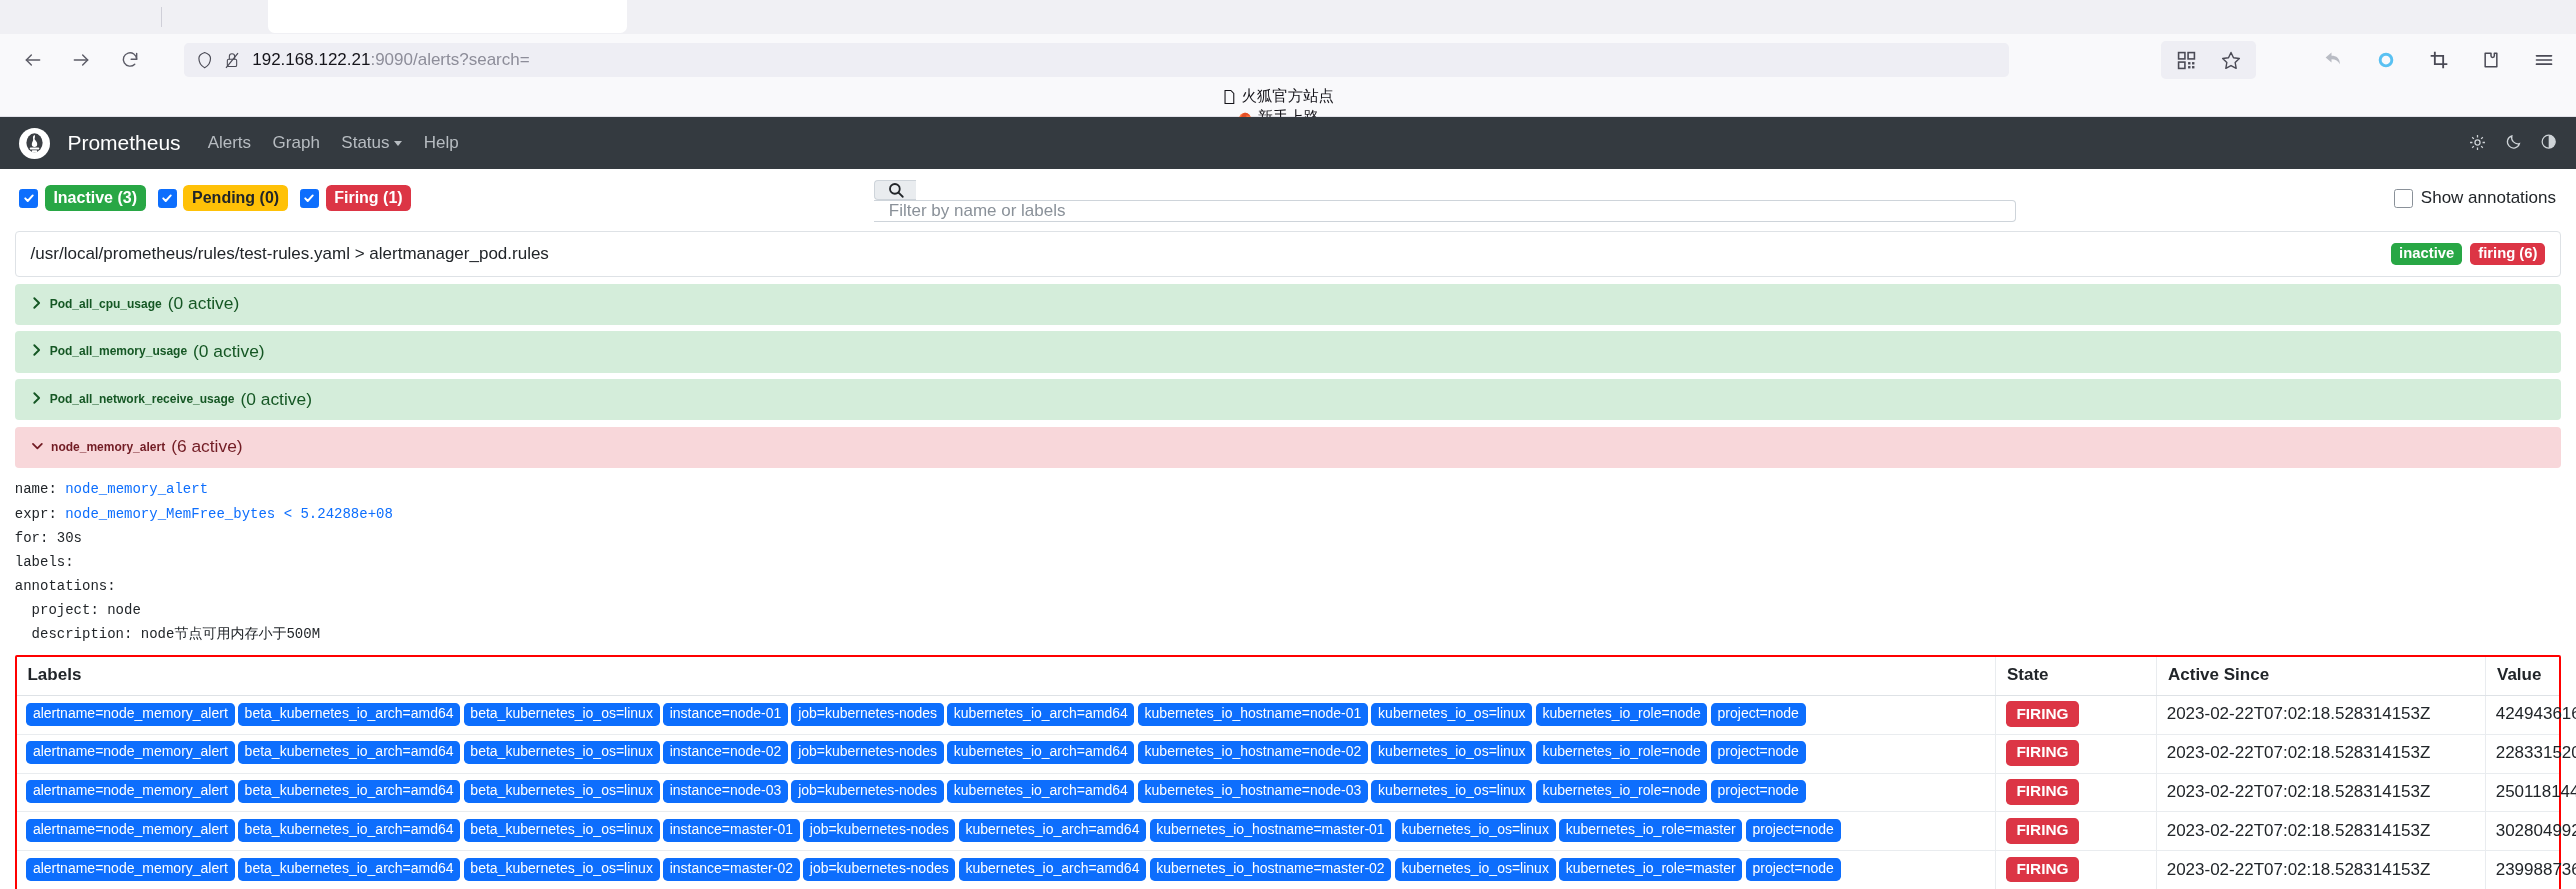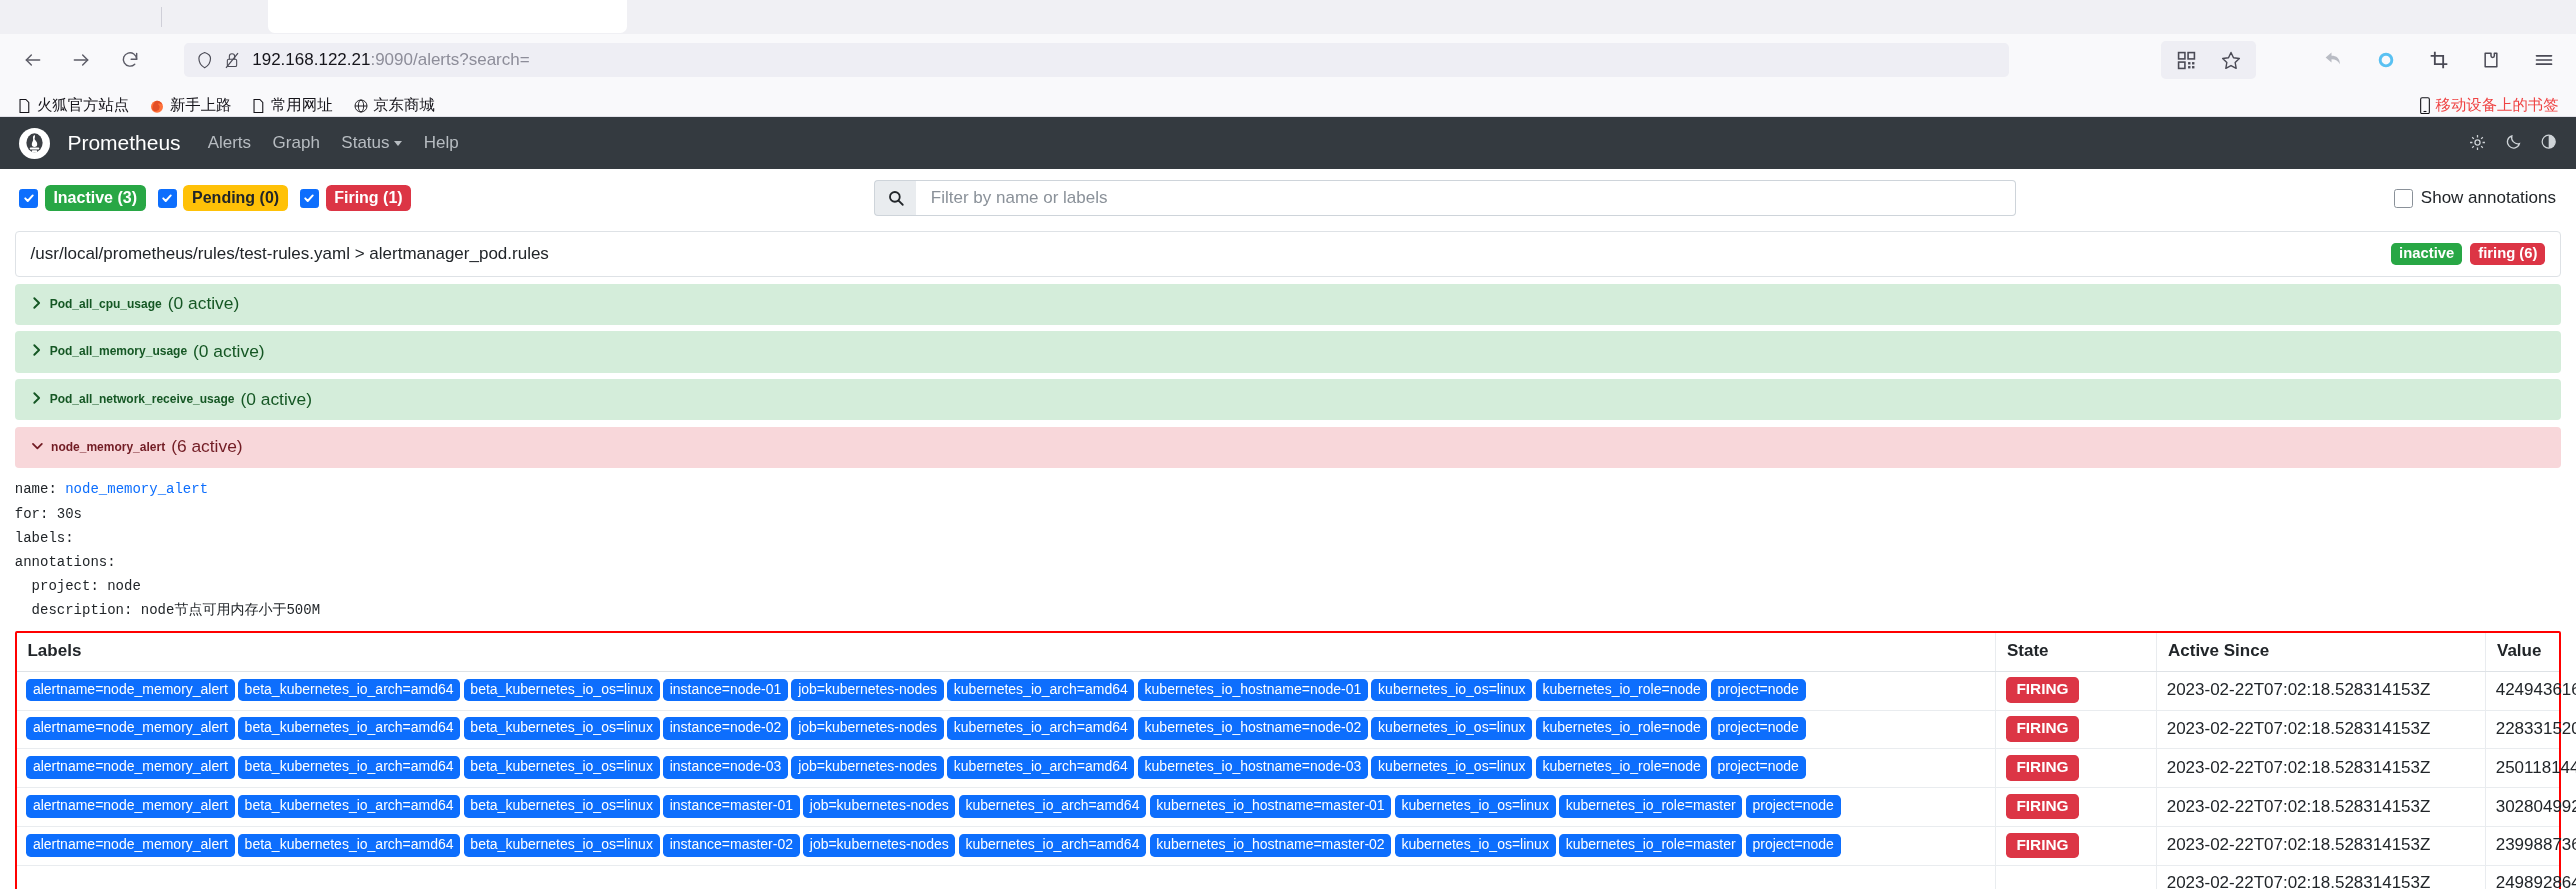--- a/index.html
+++ b/index.html
@@ -76,23 +76,24 @@
     margin-right: 40px;
   }
   .tool-icon {
     width: 29.5px; height: 29.5px; display:flex; align-items:center; justify-content:center;
     color: #4a4a55;
   }
   .tool-icon.spaced { margin-left: 23px; }
 
   .bookmarks-bar {
     width: 100%; height: 31px; background: #f9f9fb;
-    display: flex; align-items: flex-end; padding: 0 17.4px;
+    display: flex; align-items: center; padding: 0 17.4px;
     position: relative;
     border-bottom: 0.7px solid #e3e3ea;
+    flex-direction: column;
   }
   .bm {
     display: flex; align-items: center; gap: 4.7px;
     margin-right: 20px;
     font-size: 15.4px; color: #15141a;
     white-space: nowrap;
   }
   .bm-icon { display:flex; align-items:center; }
   .bm-right {
     margin-left: auto; display:flex; align-items:center; gap: 4px;
@@ -163,20 +164,21 @@
   .pill.pending  { background: #ffc107; color: #212529; }
   .pill.firing   { background: #dc3545; }
 
   .search-wrap {
     position: absolute;
     left: 874px;
     width: 1142px;
     height: 36px;
     display: flex;
     align-items: stretch;
+    flex-direction: column;
   }
   .search-icon-box {
     width: 42px;
     background: #e9ecef;
     border: 0.7px solid #ced4da;
     border-right: none;
     border-radius: 4px 0 0 4px;
     display:flex; align-items:center; justify-content:center;
     color: #212529;
   }
@@ -583,21 +585,21 @@
 <div class="grp red">
   <span class="chev">
     <svg width="14.8" height="14.8" viewBox="0 0 20 14" fill="none" stroke="#721c24" stroke-width="2.4" stroke-linecap="round" stroke-linejoin="round">
         <polyline points="4,5 10,11 16,5"></polyline>
       </svg>
   </span>
   <span class="grp-name">node_memory_alert</span>
   <span class="grp-count">(6 active)</span>
 </div>
 
-<div class="yaml"><div><span>name: </span><span class="v">node_memory_alert</span></div><div>for: 30s</div><div>labels:</div><div>annotations:</div><div>  project: node</div><div>  description: node节点可用内存小于500M</div></div>
+<div class="yaml"><div><span>name: </span><span class="v">node_memory_alert</span></div><div><span>expr: </span><span class="v">node_memory_MemFree_bytes &lt; 5.24288e+08</span></div><div>for: 30s</div><div>labels:</div><div>annotations:</div><div>  project: node</div><div>  description: node节点可用内存小于500M</div></div>
 
 <div class="tbl-wrap">
   <table class="alerts">
     <colgroup>
       <col class="col-labels">
         <col class="col-state">
         <col class="col-since">
         <col class="col-value">
     </colgroup>
     <thead>

